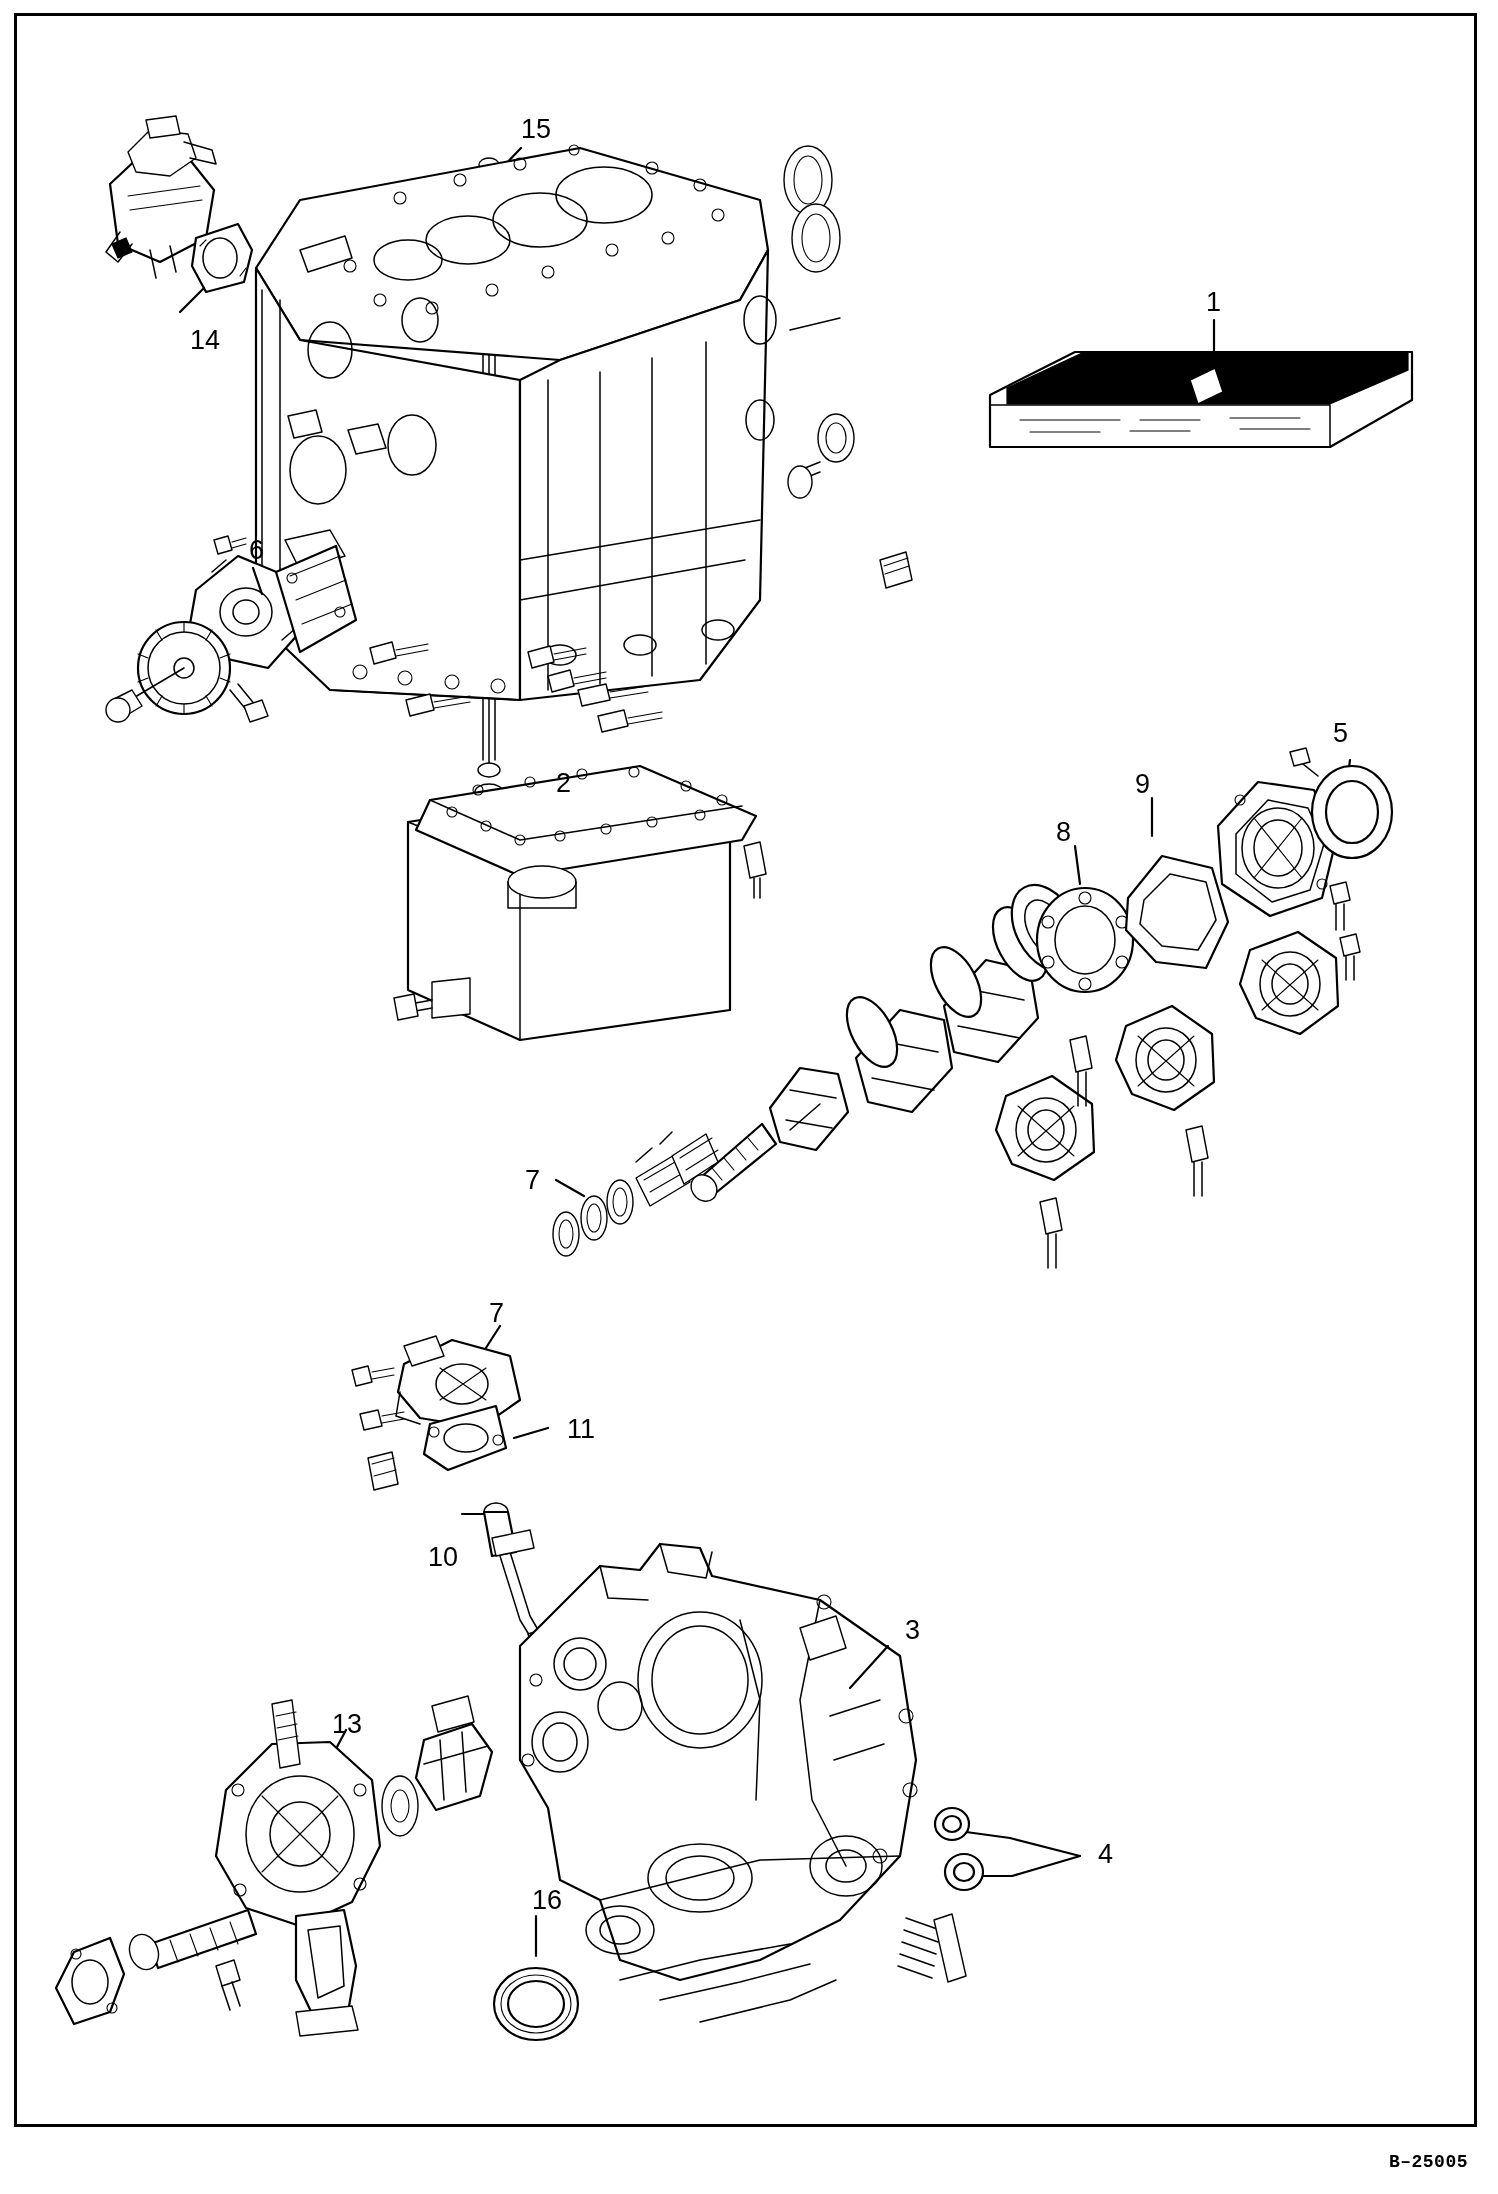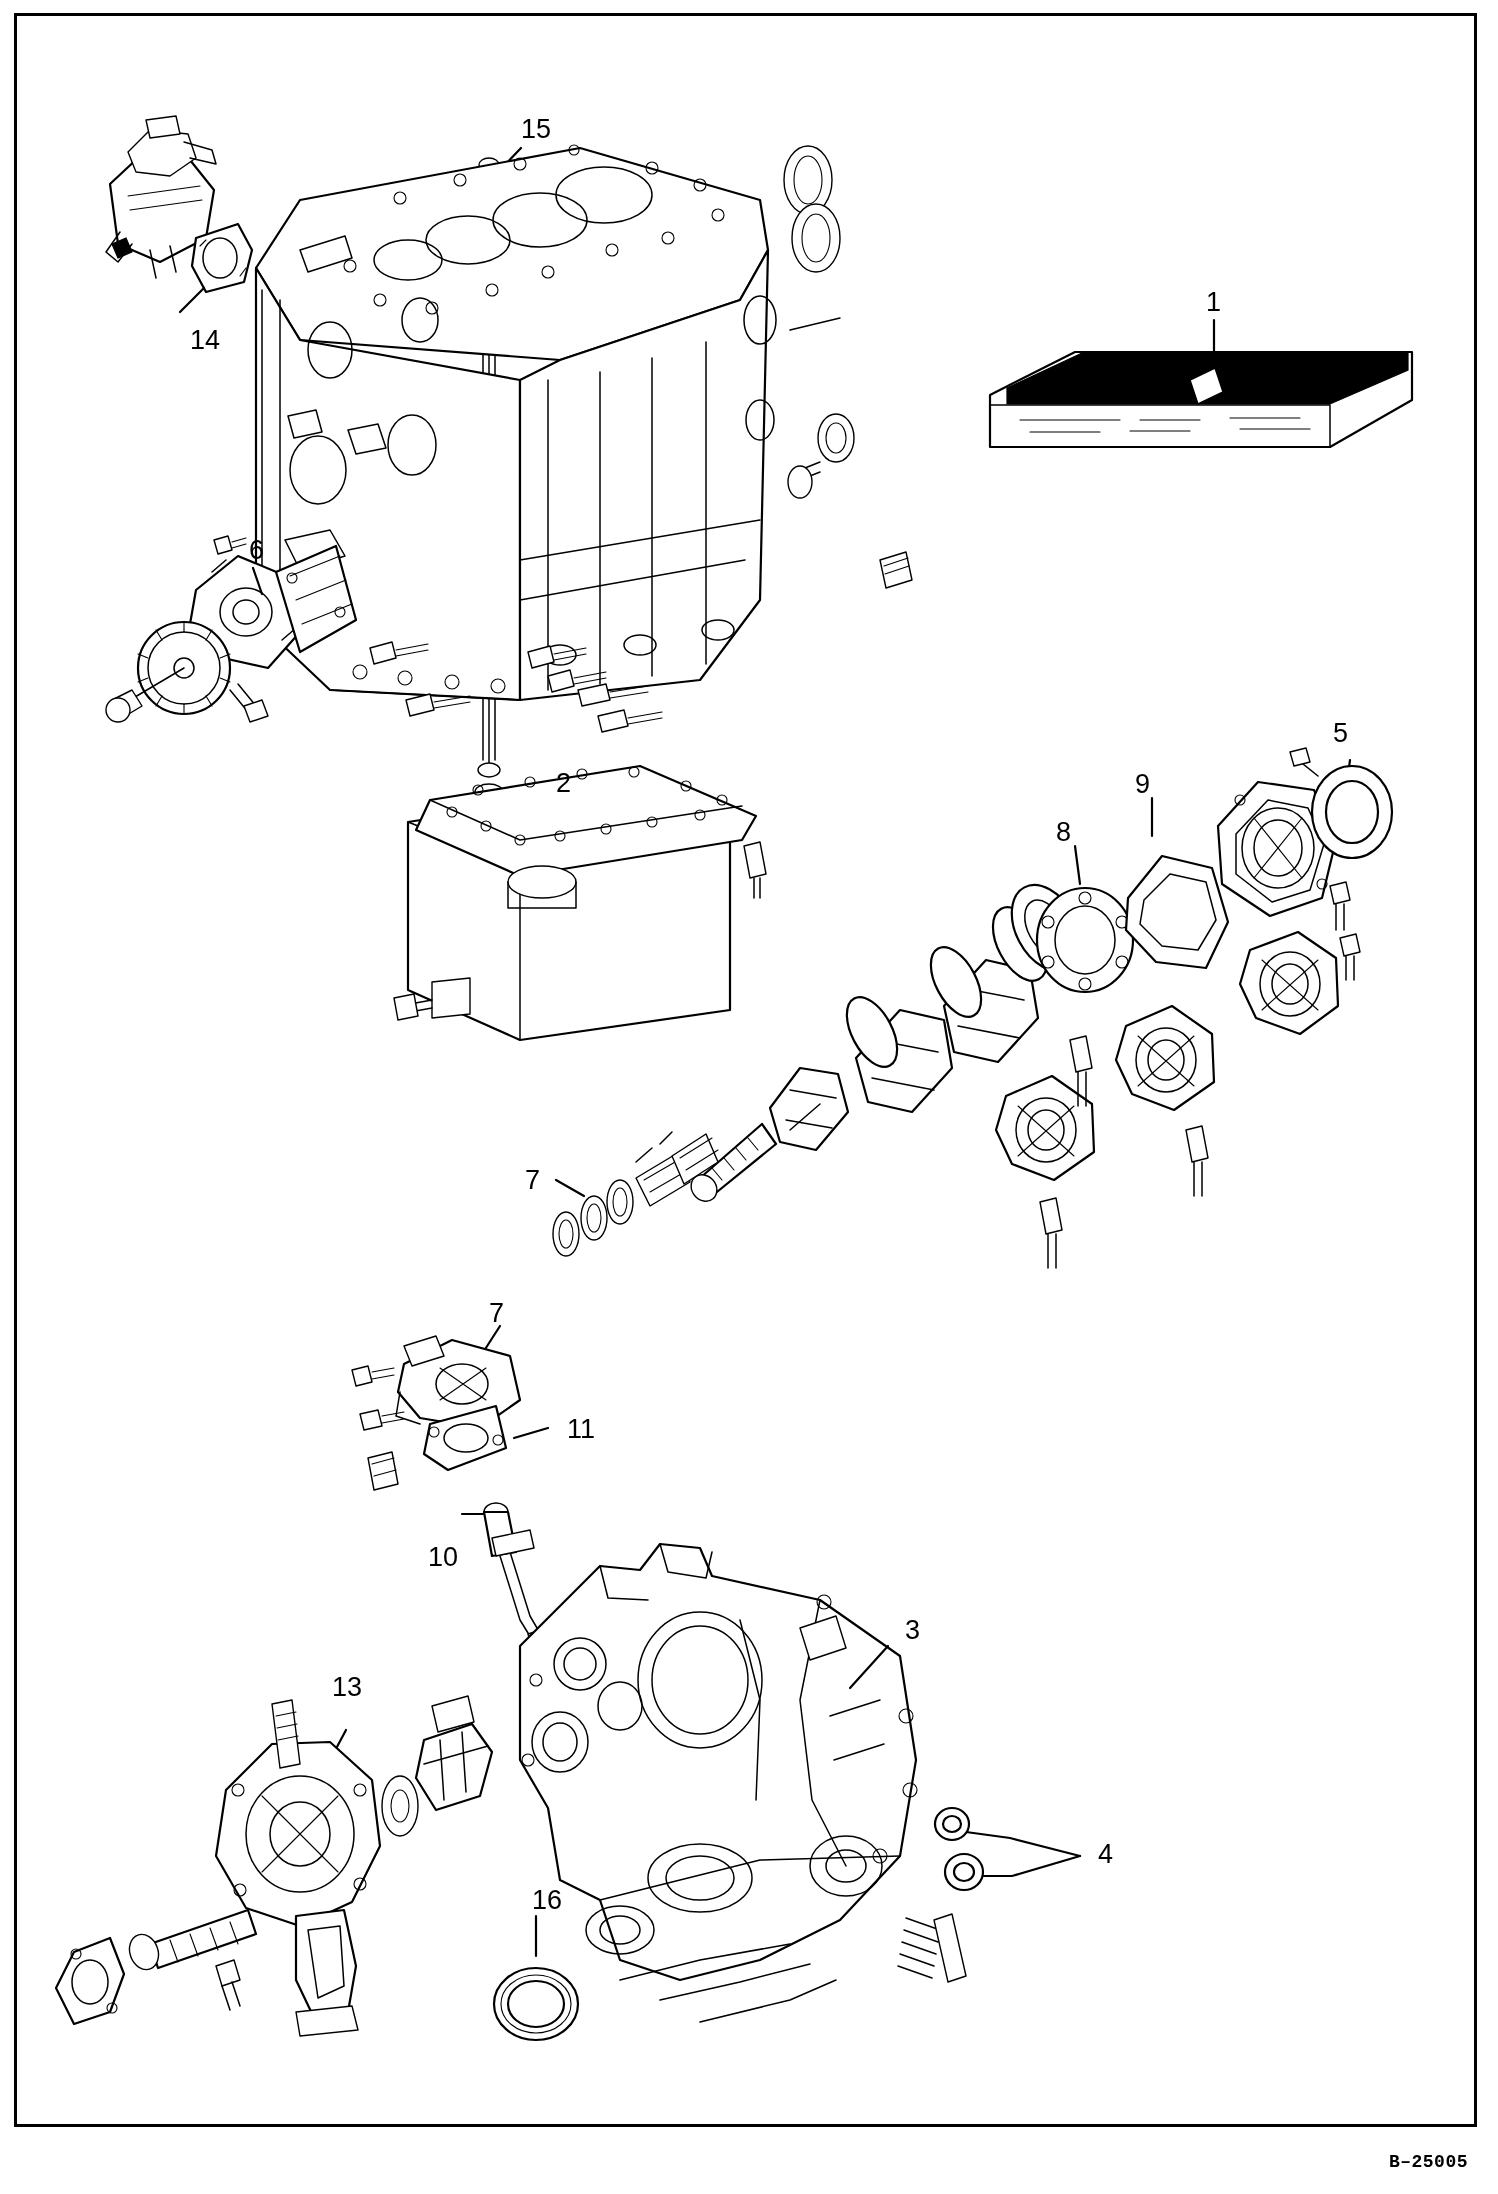--- a/index.html
+++ b/index.html
@@ -511,20 +511,20 @@
   <div class="callout" style="left:905px;  top:1617px;">3</div>
   <div class="callout" style="left:1098px; top:1841px;">4</div>
   <div class="callout" style="left:1333px; top:720px;">5</div>
   <div class="callout" style="left:249px;  top:537px;">6</div>
   <div class="callout" style="left:525px;  top:1167px;">7</div>
   <div class="callout" style="left:1056px; top:819px;">8</div>
   <div class="callout" style="left:1135px; top:771px;">9</div>
   <div class="callout" style="left:428px;  top:1504px;margin-top:40px;">10</div>
   <div class="callout" style="left:567px;  top:1416px;text-align:right;">11</div>
   <div class="callout" style="left:489px;  top:1300px;">7</div>
-  <div class="callout" style="left:332px;  top:1674px;">13</div>
+  <div class="callout" style="left:332px;  top:1711px;">13</div>
   <div class="callout" style="left:166px;  top:327px;margin-left:24px;">14</div>
   <div class="callout" style="left:521px;  top:116px;">15</div>
   <div class="callout" style="left:532px;  top:1887px;text-align:center;">16</div>
 
   <div class="figure-code">B–25005</div>
 
 </div>
 
 </body></html>

